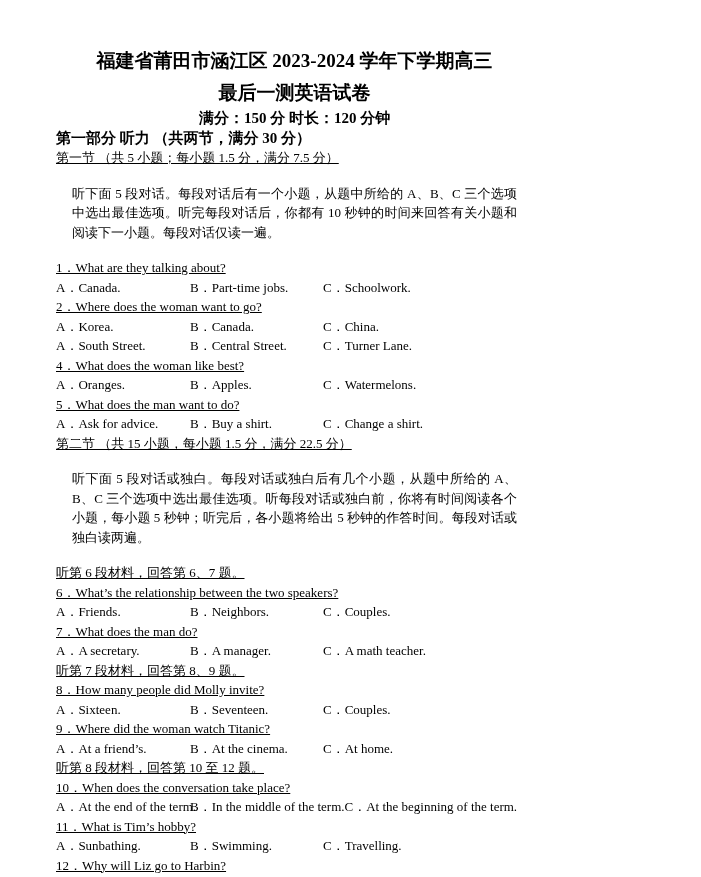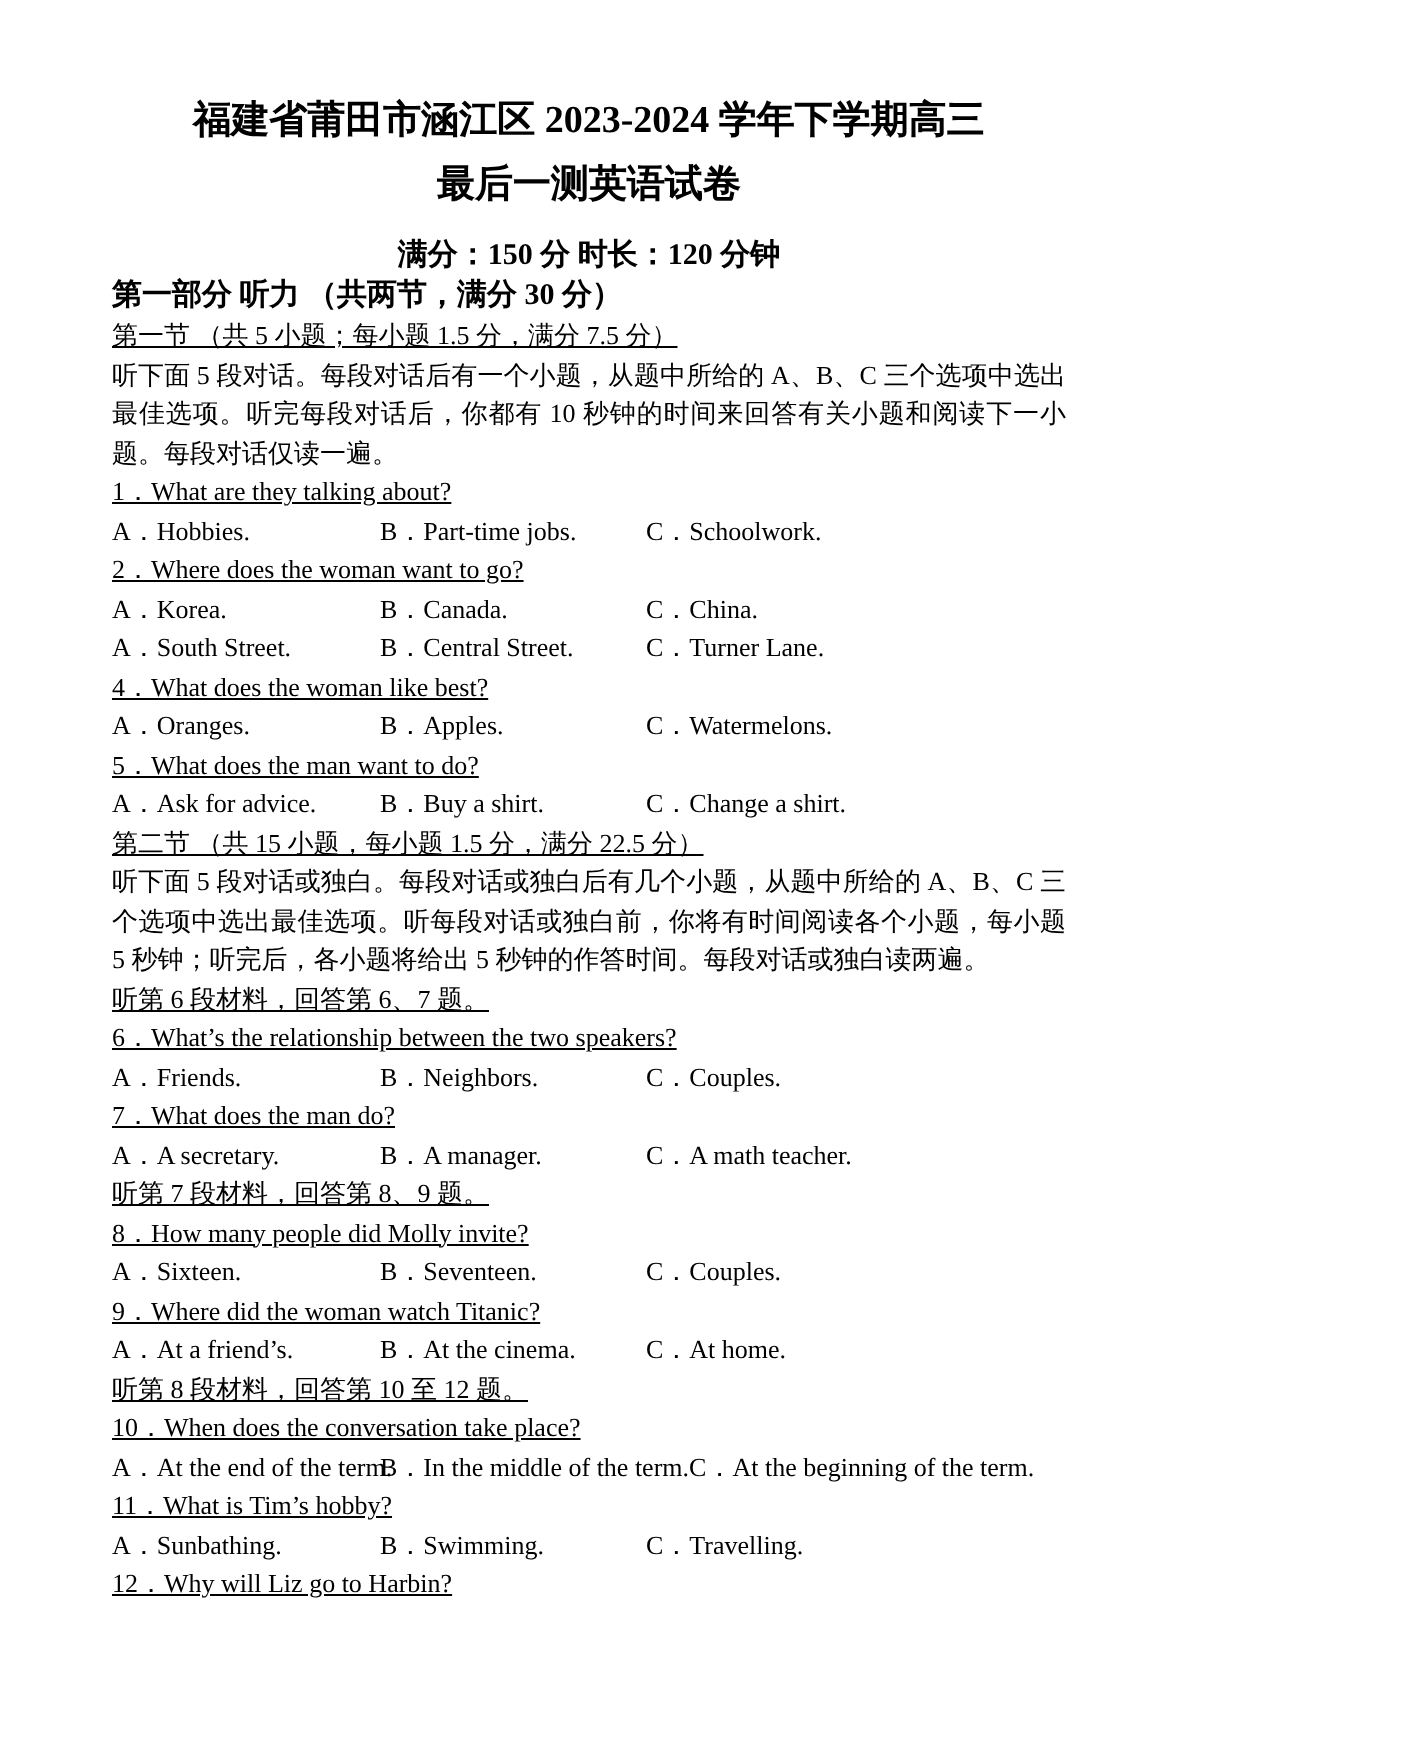--- a/index.html
+++ b/index.html
@@ -22,42 +22,42 @@
     background: #ffffff;
   }
   .title-line {
     font-size: 19px;
     font-weight: bold;
     text-align: center;
     line-height: 24px;
     white-space: nowrap;
   }
   .title-line.first { margin-bottom: 8px; }
-  .title-line.second { margin-bottom: 14px; }
+  .title-line.second { margin-bottom: 4px; }
   .meta-line {
     font-size: 15px;
     font-weight: bold;
     text-align: center;
     line-height: 19.5px;
     white-space: nowrap;
   }
   .part-heading {
     font-size: 15px;
     font-weight: bold;
     line-height: 19.5px;
     white-space: nowrap;
   }
   .line {
     font-size: 13px;
     line-height: 19.5px;
     white-space: nowrap;
     text-decoration: underline;
   }
   .para {
-    margin: 0;
+    margin: 16px;
     font-size: 13px;
     line-height: 19.5px;
     text-align: justify;
   }
   .opts span {
     display: inline-block;
     vertical-align: top;
     white-space: nowrap;
   }
   .opt-a { width: 134px; }
@@ -72,21 +72,21 @@
   <div class="title-line first">福建省莆田市涵江区 2023-2024 学年下学期高三</div>
   <div class="title-line second">最后一测英语试卷</div>
   <div class="meta-line">满分：150 分  时长：120 分钟</div>
 
   <div class="part-heading">第一部分 听力 （共两节，满分 30 分）</div>
   <div class="line">第一节 （共 5 小题；每小题 1.5 分，满分 7.5 分）</div>
   <p class="para">听下面 5 段对话。每段对话后有一个小题，从题中所给的 A、B、C 三个选项中选出最佳选项。听完每段对话后，你都有 10 秒钟的时间来回答有关小题和阅读下一小题。每段对话仅读一遍。</p>
 
   <div class="line">1．What are they talking about?</div>
   <div class="line opts">
-    <span class="opt-a">A．Hobbies.</span><span class="opt-b">B．Part-time jobs.</span><span class="opt-c">C．Schoolwork.</span>
+    <span class="opt-a">A．Canada.</span><span class="opt-b">B．Part-time jobs.</span><span class="opt-c">C．Schoolwork.</span>
   </div>
 
   <div class="line">2．Where does the woman want to go?</div>
   <div class="line opts">
     <span class="opt-a">A．Korea.</span><span class="opt-b">B．Canada.</span><span class="opt-c">C．China.</span>
   </div>
 
   <div class="line opts">
     <span class="opt-a">A．South Street.</span><span class="opt-b">B．Central Street.</span><span class="opt-c">C．Turner Lane.</span>
   </div>

